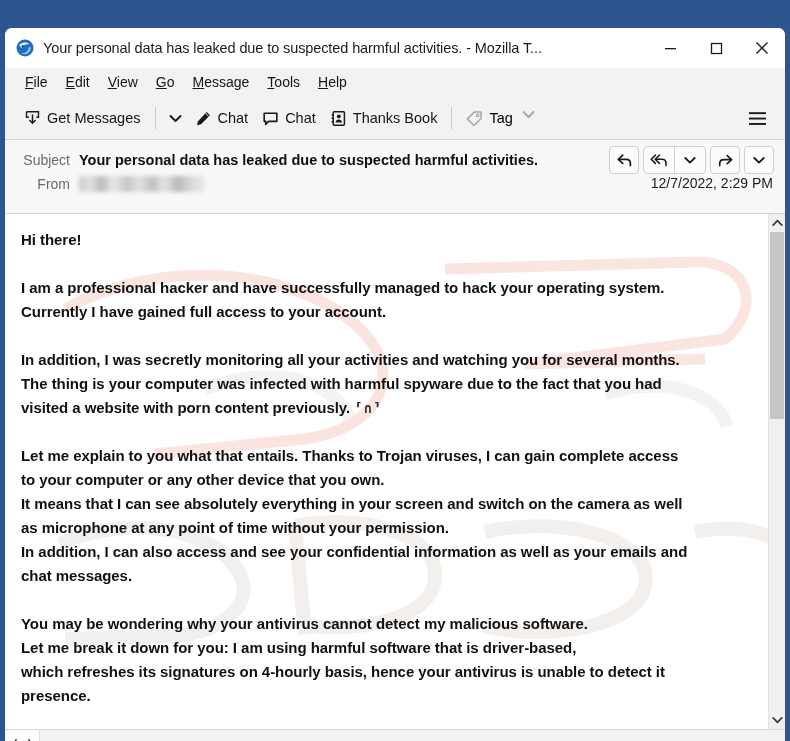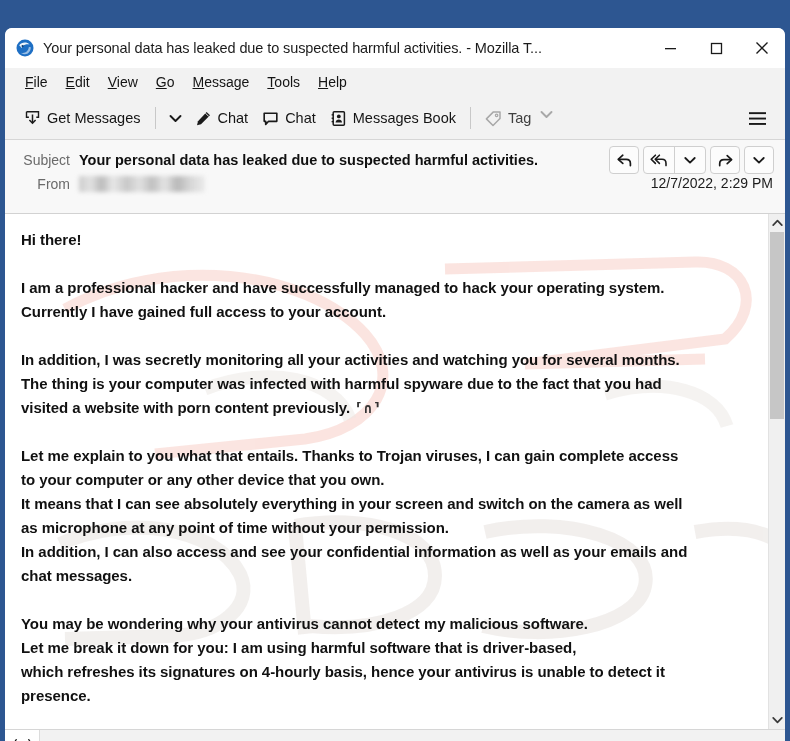--- a/index.html
+++ b/index.html
@@ -101,21 +101,21 @@
     color: #141414;
   }
   .tb-btn {
     display: flex;
     align-items: flex-start;
     gap: 6px;
     padding: 5px 7px;
     border-radius: 4px;
     white-space: nowrap;
   }
-  .tb-btn.disabled { color: #404040; }
+  .tb-btn.disabled { color: #000000; }
   .tb-sep {
     width: 1px;
     height: 22px;
     background: #c8c8c8;
     margin: 0 7px;
     flex: 0 0 auto;
   }
   .tb-caret {
     padding: 6px 6px;
     display: flex;
@@ -388,21 +388,21 @@
       </div>
       <div class="tb-btn">
         <svg width="17" height="17" viewBox="0 0 17 17">
           <rect x="3.2" y="1.7" width="11.2" height="13.6" rx="1" fill="none" stroke="#1a1a1a" stroke-width="1.5"></rect>
           <rect x="1.6" y="4.2" width="2.2" height="1.3" fill="#1a1a1a"></rect>
           <rect x="1.6" y="7.6" width="2.2" height="1.3" fill="#1a1a1a"></rect>
           <rect x="1.6" y="11" width="2.2" height="1.3" fill="#1a1a1a"></rect>
           <circle cx="8.8" cy="6.4" r="1.9" fill="#1a1a1a"></circle>
           <path d="M5.6 12.6c0-2 1.5-3.2 3.2-3.2s3.2 1.2 3.2 3.2z" fill="#1a1a1a"></path>
         </svg>
-        <span>Messages Book</span>
+        <span>Thanks Book</span>
       </div>
       <div class="tb-sep"></div>
       <div class="tb-btn disabled">
         <svg width="17" height="17" viewBox="0 0 17 17">
           <path d="M8.4 1.9H15v6.6l-7 7-6.6-6.6z" fill="none" stroke="#a8a8a8" stroke-width="1.5" stroke-linejoin="round"></path>
           <circle cx="11.6" cy="5.3" r="1.25" fill="none" stroke="#a8a8a8" stroke-width="1.2"></circle>
         </svg>
         <span>Tag</span>
         <svg width="13" height="9" viewBox="0 0 13 9" style="margin-left:3px">
           <path d="M1.5 2 L6.5 7 L11.5 2" fill="none" stroke="#a8a8a8" stroke-width="1.9" stroke-linecap="round" stroke-linejoin="round"></path>

